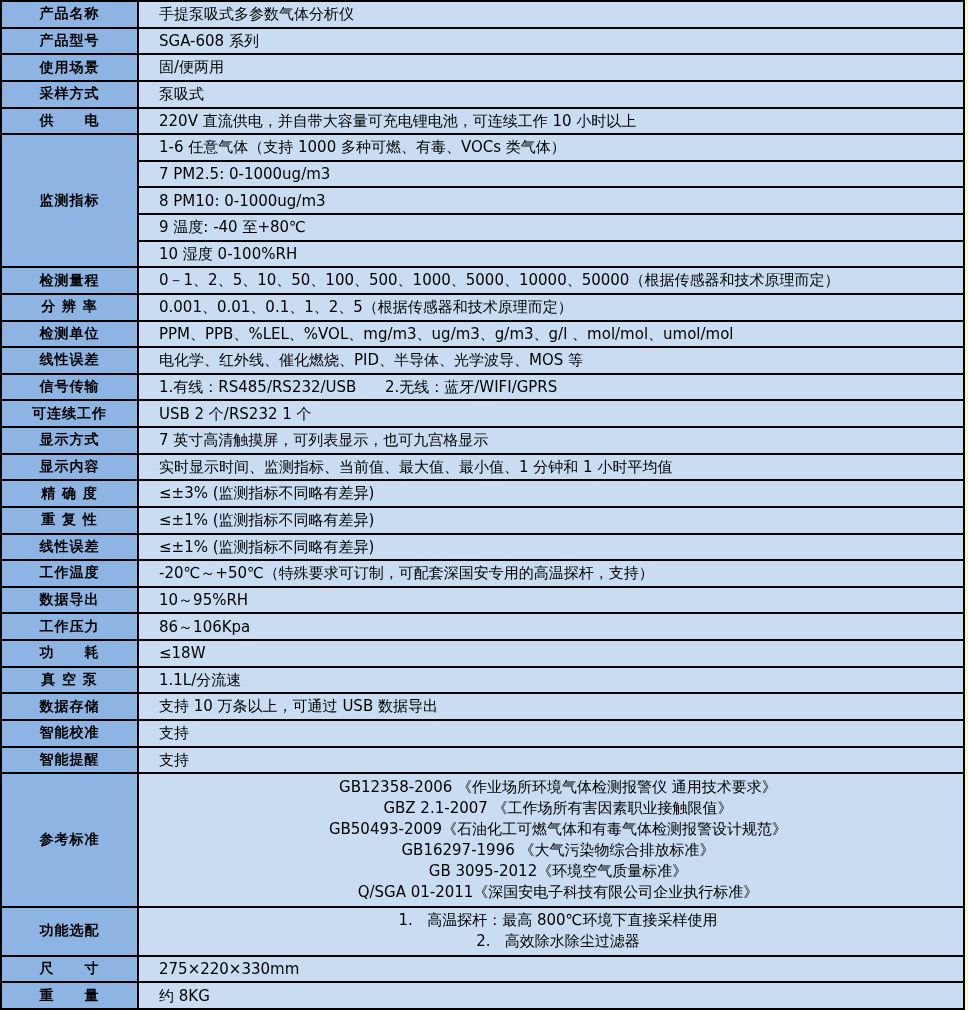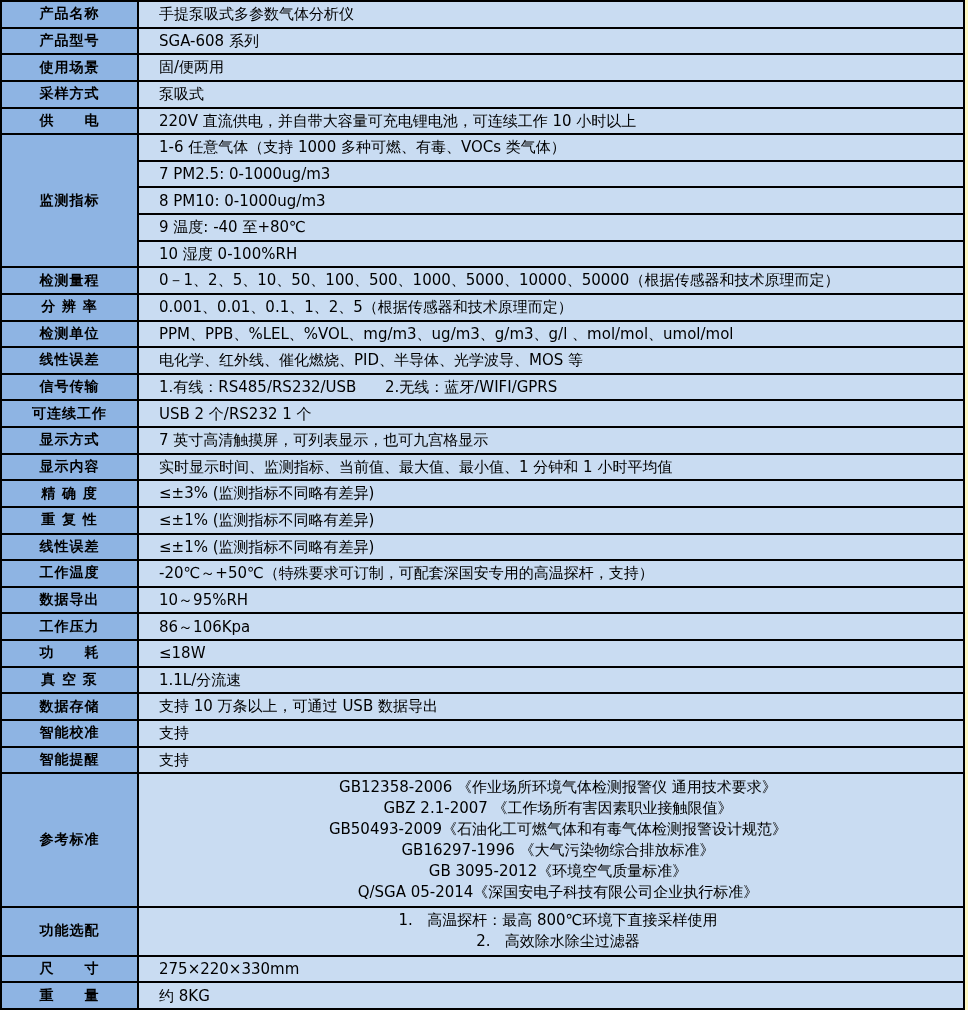--- a/index.html
+++ b/index.html
@@ -172,21 +172,21 @@
         <tr class="simple">
           <td class="lbl">智能校准</td>
           <td class="val">支持</td>
         </tr>
         <tr class="simple">
           <td class="lbl">智能提醒</td>
           <td class="val">支持</td>
         </tr>
         <tr class="multiline-6">
           <td class="lbl">参考标准</td>
-          <td class="val multi"><div class="line">GB12358-2006 《作业场所环境气体检测报警仪 通用技术要求》</div><div class="line">GBZ 2.1-2007 《工作场所有害因素职业接触限值》</div><div class="line">GB50493-2009《石油化工可燃气体和有毒气体检测报警设计规范》</div><div class="line">GB16297-1996 《大气污染物综合排放标准》</div><div class="line">GB 3095-2012《环境空气质量标准》</div><div class="line">Q/SGA 05-2014《深国安电子科技有限公司企业执行标准》</div></td>
+          <td class="val multi"><div class="line">GB12358-2006 《作业场所环境气体检测报警仪 通用技术要求》</div><div class="line">GBZ 2.1-2007 《工作场所有害因素职业接触限值》</div><div class="line">GB50493-2009《石油化工可燃气体和有毒气体检测报警设计规范》</div><div class="line">GB16297-1996 《大气污染物综合排放标准》</div><div class="line">GB 3095-2012《环境空气质量标准》</div><div class="line">Q/SGA 01-2011《深国安电子科技有限公司企业执行标准》</div></td>
         </tr>
         <tr class="multiline-2">
           <td class="lbl">功能选配</td>
           <td class="val multi"><div class="line">1.   高温探杆：最高 800℃环境下直接采样使用</div><div class="line">2.   高效除水除尘过滤器</div></td>
         </tr>
         <tr class="simple">
           <td class="lbl">尺　　寸</td>
           <td class="val">275×220×330mm</td>
         </tr>
         <tr class="simple">

